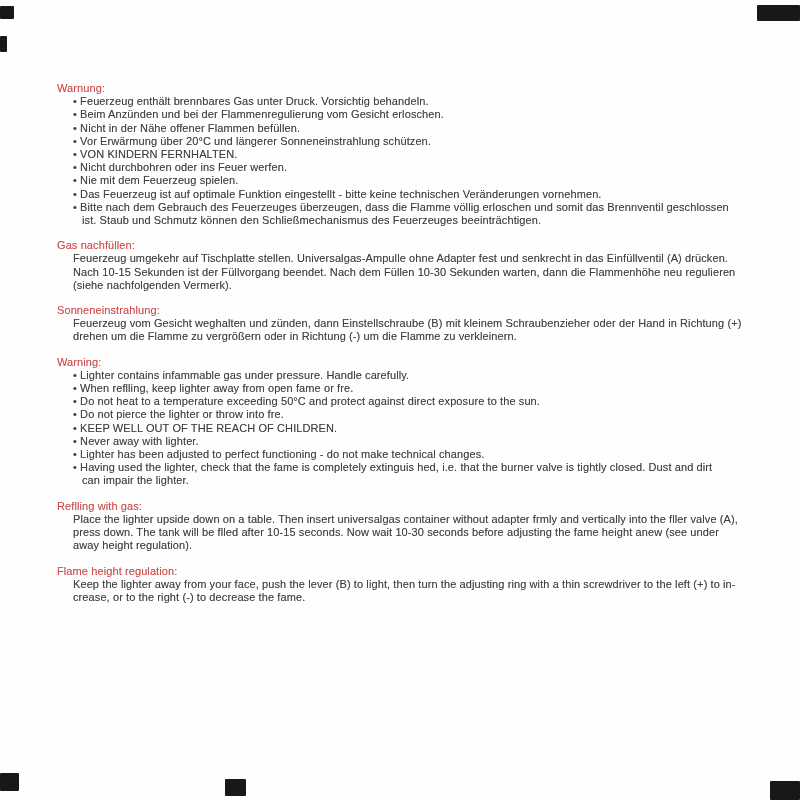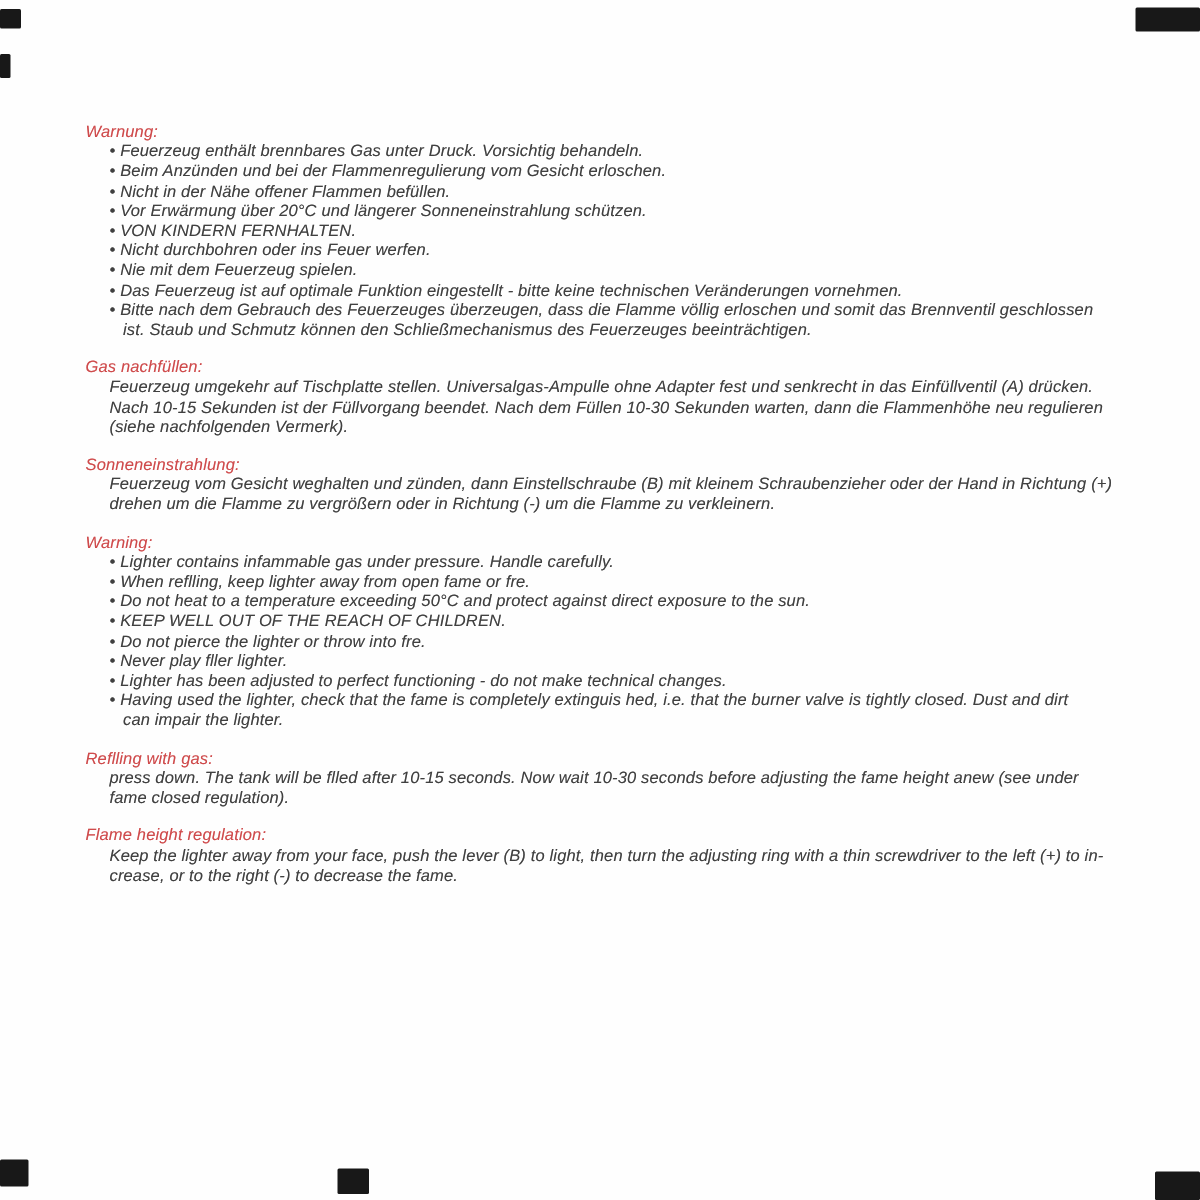--- a/index.html
+++ b/index.html
@@ -20,21 +20,20 @@
   .content {
     position: absolute;
     left: 57px;
     top: 82px;
     width: 710px;
     font-size: 11px;
     line-height: 13.2px;
     color: #404040;
     letter-spacing: 0.1px;
     text-shadow: 0 0 0.4px rgba(70,70,70,0.45);
-    font-style: italic;
   }
   .section { margin-bottom: 12px; }
   .heading { color: #cf4b4c; text-shadow: 0 0 0.4px rgba(207,75,76,0.4); }
   .line { white-space: nowrap; margin-left: 16px; }
   .line.cont { padding-left: 9px; }
   .mark {
     position: absolute;
     background: #181818;
     border-radius: 1px;
   }
@@ -79,31 +78,32 @@
       <div class="section">
         <div class="heading">Sonneneinstrahlung:</div>
         <div class="line">Feuerzeug vom Gesicht weghalten und zünden, dann Einstellschraube (B) mit kleinem Schraubenzieher oder der Hand in Richtung (+)</div>
         <div class="line">drehen um die Flamme zu vergrößern oder in Richtung (-) um die Flamme zu verkleinern.</div>
       </div>
       <div class="section">
         <div class="heading">Warning:</div>
         <div class="line">• Lighter contains infammable gas under pressure. Handle carefully.</div>
         <div class="line">• When reflling, keep lighter away from open fame or fre.</div>
         <div class="line">• Do not heat to a temperature exceeding 50°C and protect against direct exposure to the sun.</div>
+        <div class="line">• Do not pierce the lighter or throw into fre.</div>
         <div class="line">• KEEP WELL OUT OF THE REACH OF CHILDREN.</div>
-        <div class="line">• Do not pierce the lighter or throw into fre.</div>
-        <div class="line">• Never play fller lighter.</div>
+        <div class="line">• Never away with lighter.</div>
         <div class="line">• Lighter has been adjusted to perfect functioning - do not make technical changes.</div>
         <div class="line">• Having used the lighter, check that the fame is completely extinguis hed, i.e. that the burner valve is tightly closed. Dust and dirt</div>
         <div class="line cont">can impair the lighter.</div>
       </div>
       <div class="section">
         <div class="heading">Reflling with gas:</div>
+        <div class="line">Place the lighter upside down on a table. Then insert universalgas container without adapter frmly and vertically into the fller valve (A),</div>
         <div class="line">press down. The tank will be flled after 10-15 seconds. Now wait 10-30 seconds before adjusting the fame height anew (see under</div>
-        <div class="line">fame closed regulation).</div>
+        <div class="line">away height regulation).</div>
       </div>
       <div class="section">
         <div class="heading">Flame height regulation:</div>
         <div class="line">Keep the lighter away from your face, push the lever (B) to light, then turn the adjusting ring with a thin screwdriver to the left (+) to in-</div>
         <div class="line">crease, or to the right (-) to decrease the fame.</div>
       </div>
     </div>
 </div>
 
 </body></html>

